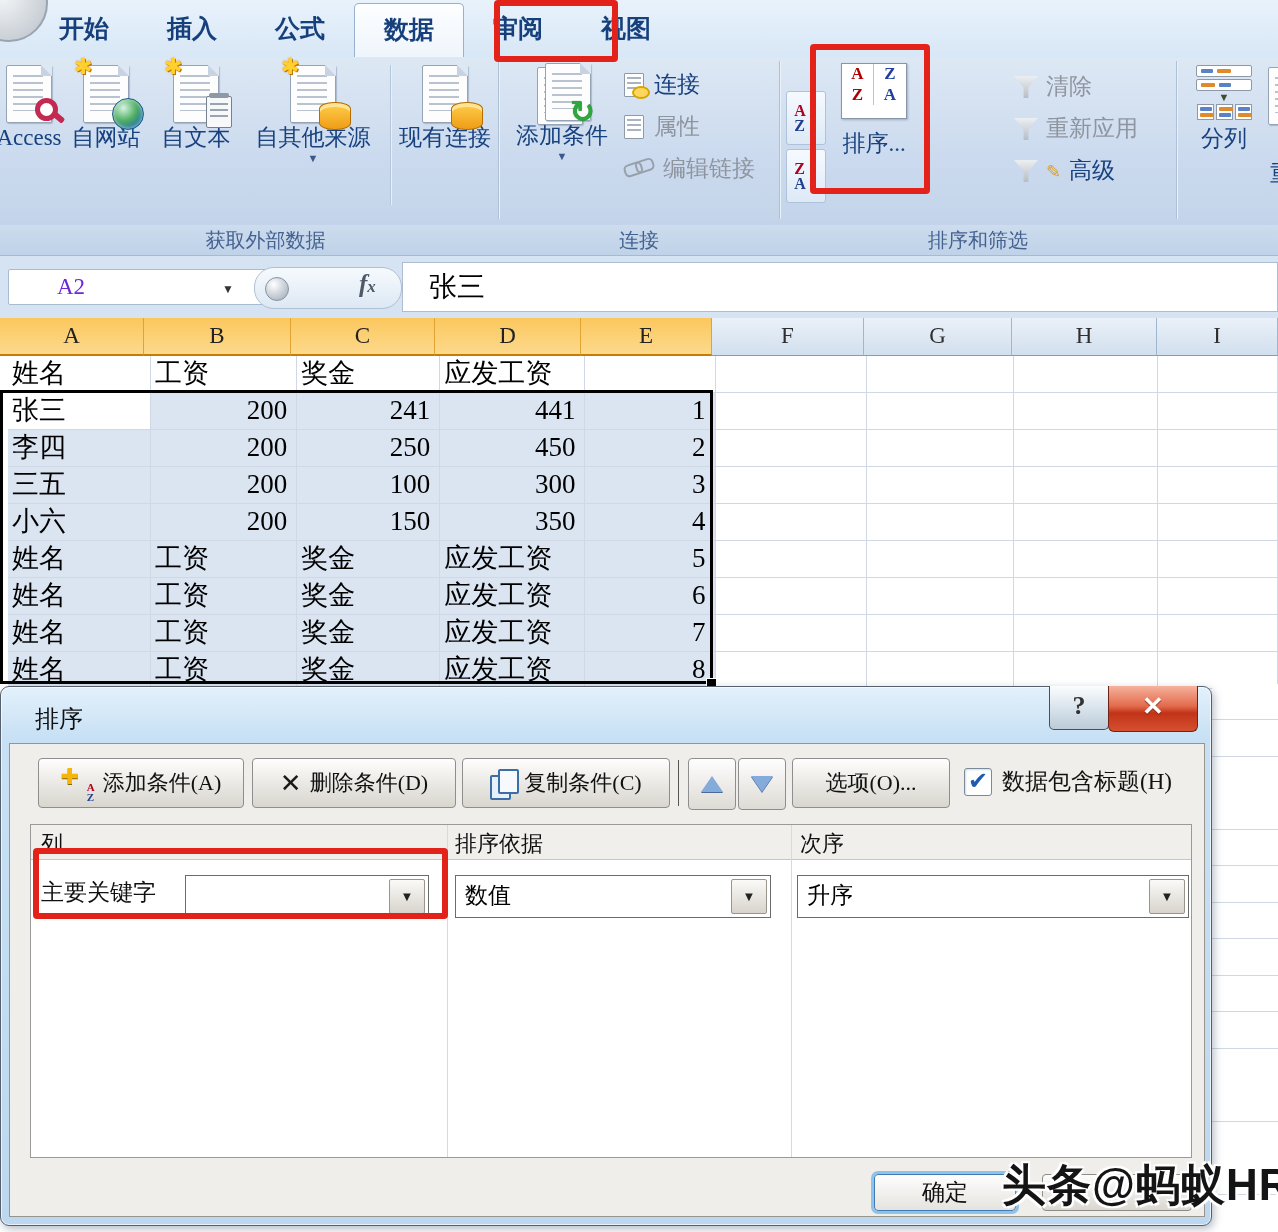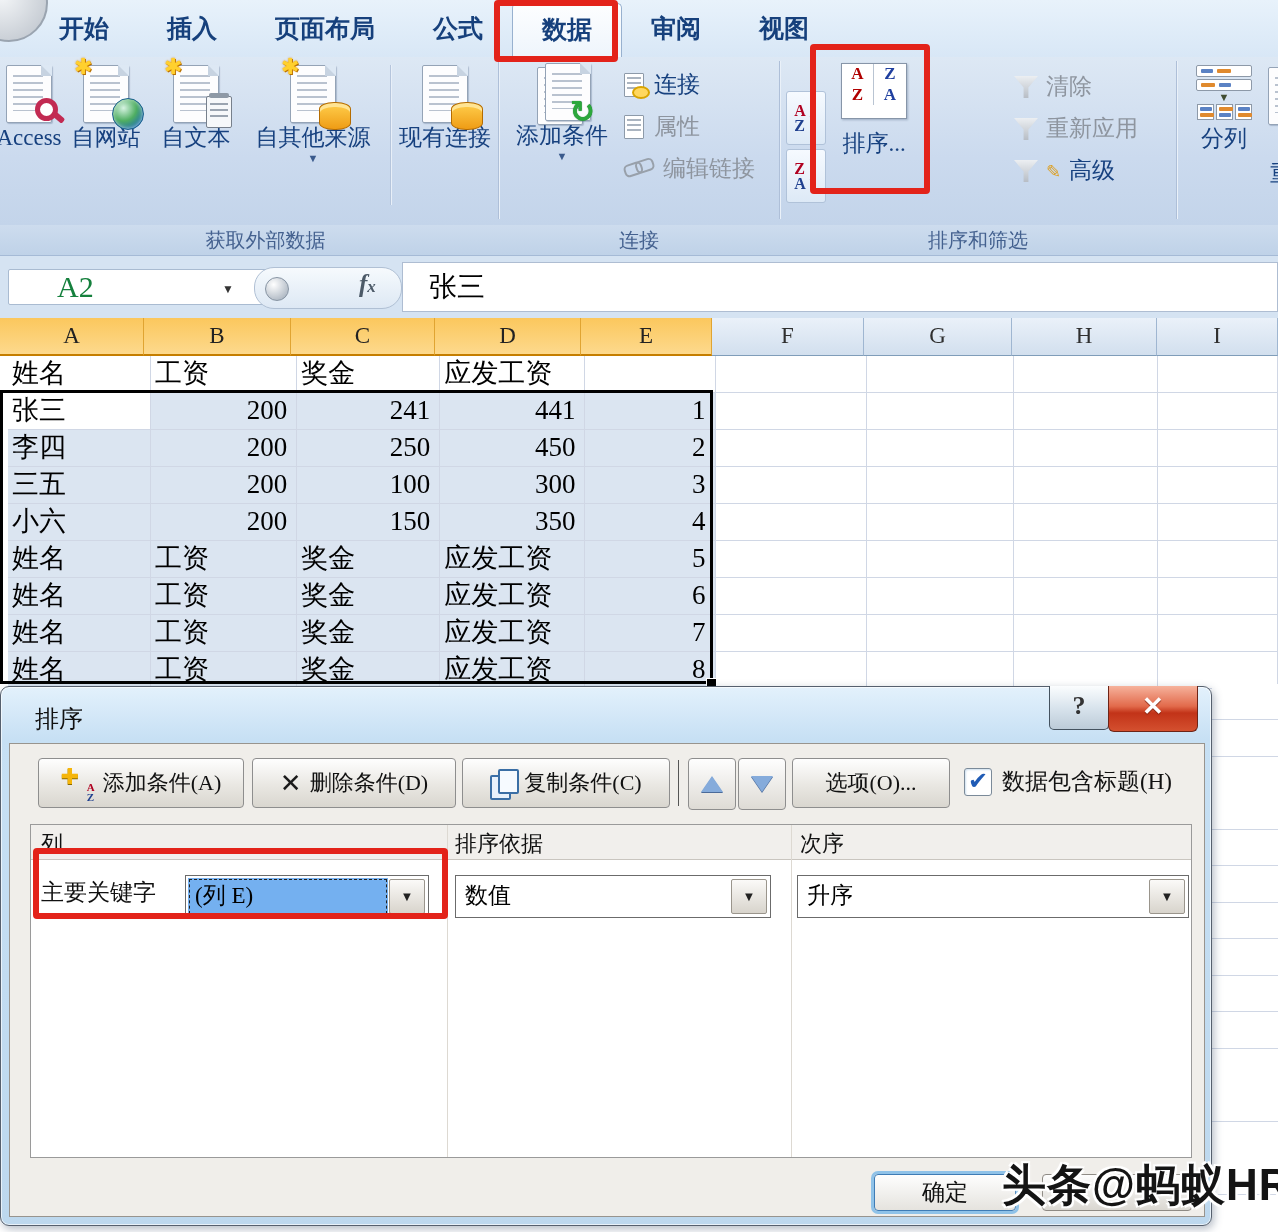--- a/index.html
+++ b/index.html
@@ -97,21 +97,21 @@
   .minibox{width:17px;height:16px;background:#fff;border:1px solid #8d99a8;display:flex;flex-direction:column;justify-content:center;gap:2px;padding:1px 2px;box-sizing:border-box;}
 
   
   .grouplabels{left:0;top:225px;width:1278px;height:30px;
         background:linear-gradient(#cddcee,#bfd2e8);border-bottom:1px solid #a5bad6;}
   .glabel{top:2px;height:26px;line-height:26px;text-align:center;font-size:20px;color:#44618f;}
 
   
   .formulabar{left:0;top:256px;width:1278px;height:62px;background:#d5e3f2;border-bottom:2px solid #93a9c3;}
   .namebox{left:8px;top:13px;width:278px;height:36px;background:#fff;border:1px solid #a9bbd1;border-radius:2px;
-        font-size:30px;line-height:34px;padding-left:48px;box-sizing:border-box;color:#15803d;}
+        font-size:23px;line-height:34px;padding-left:48px;box-sizing:border-box;color:#6d28d9;}
   .nb-arrow{left:222px;top:26px;font-size:12px;color:#333;}
   .fxpill{left:254px;top:11px;width:146px;height:40px;border:1px solid #b0c0d4;border-radius:20px;
         background:linear-gradient(#f6fafd,#dde8f4);}
   .sphere{left:10px;top:9px;width:22px;height:22px;border-radius:50%;border:1px solid #8794a3;
         background:radial-gradient(circle at 35% 30%,#ffffff,#9aa6b4);}
   .fxsym{left:104px;top:2px;font-style:italic;font-weight:bold;font-size:25px;color:#4c5a68;}
   .fxsym small{font-size:17px;}
   .fxfield{left:402px;top:6px;width:876px;height:50px;background:#fff;border:1px solid #aebdd2;
         font-size:28px;line-height:48px;padding-left:26px;box-sizing:border-box;color:#000;}
 
@@ -195,21 +195,20 @@
 </head>
 <body>
 
 <div id="stage">
 
   <div class="abs tabbar">
     <div class="abs office-arc"></div>
     <div class="abs tabs">
         <div class="tab">开始</div>
         <div class="tab">插入</div>
-        <div class="tab">页面布局</div>
         <div class="tab">公式</div>
         <div class="tab active">数据</div>
         <div class="tab">审阅</div>
         <div class="tab">视图</div>
       </div>
   </div>
 
   <div class="abs ribbon">
     <div class="abs gsep" style="left:498px;"></div>
     <div class="abs gsep" style="left:779px;"></div>
@@ -545,21 +544,20 @@
       <div class="abs listbox">
         <div class="lb-head"></div>
         <div class="lb-div" style="left:416px;"></div>
         <div class="lb-div" style="left:760px;"></div>
         <div class="lb-h" style="left:10px;">列</div>
         <div class="lb-h" style="left:424px;">排序依据</div>
         <div class="lb-h" style="left:769px;">次序</div>
 
         <div class="keylbl">主要关键字</div>
         <div class="combo key" style="left:154px;width:244px;">
-          <span class="val">(列 E)</span>
           <span class="ab">▼</span>
         </div>
         <div class="combo" style="left:424px;width:316px;">
           <span class="val">数值</span>
           <span class="ab">▼</span>
         </div>
         <div class="combo" style="left:766px;width:392px;">
           <span class="val">升序</span>
           <span class="ab">▼</span>
         </div>

